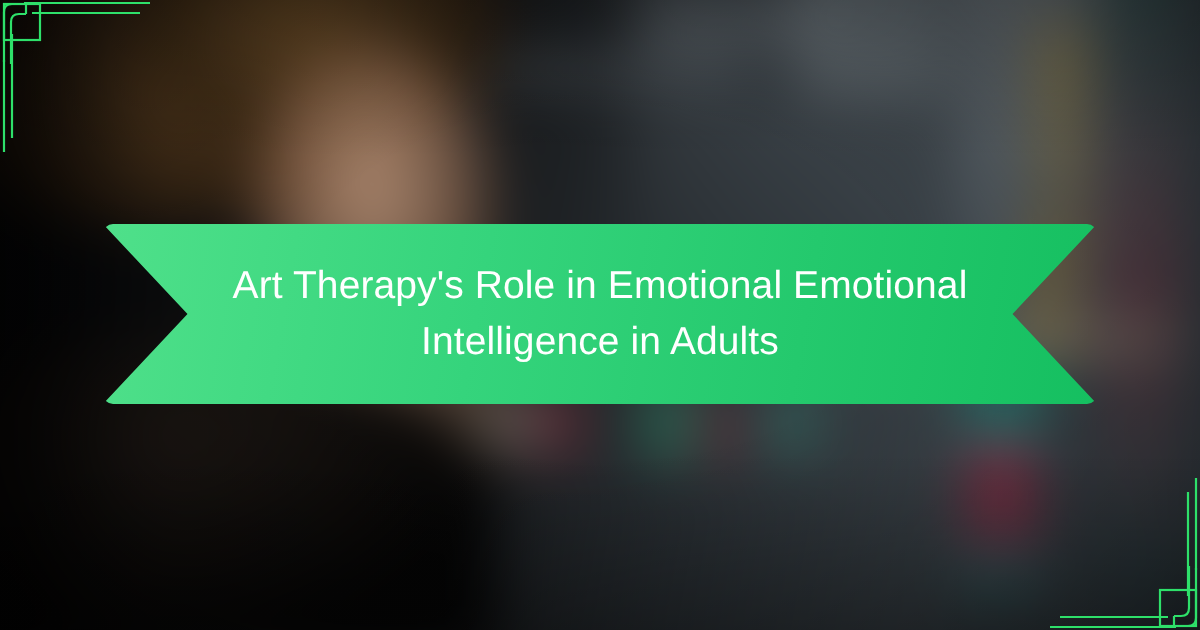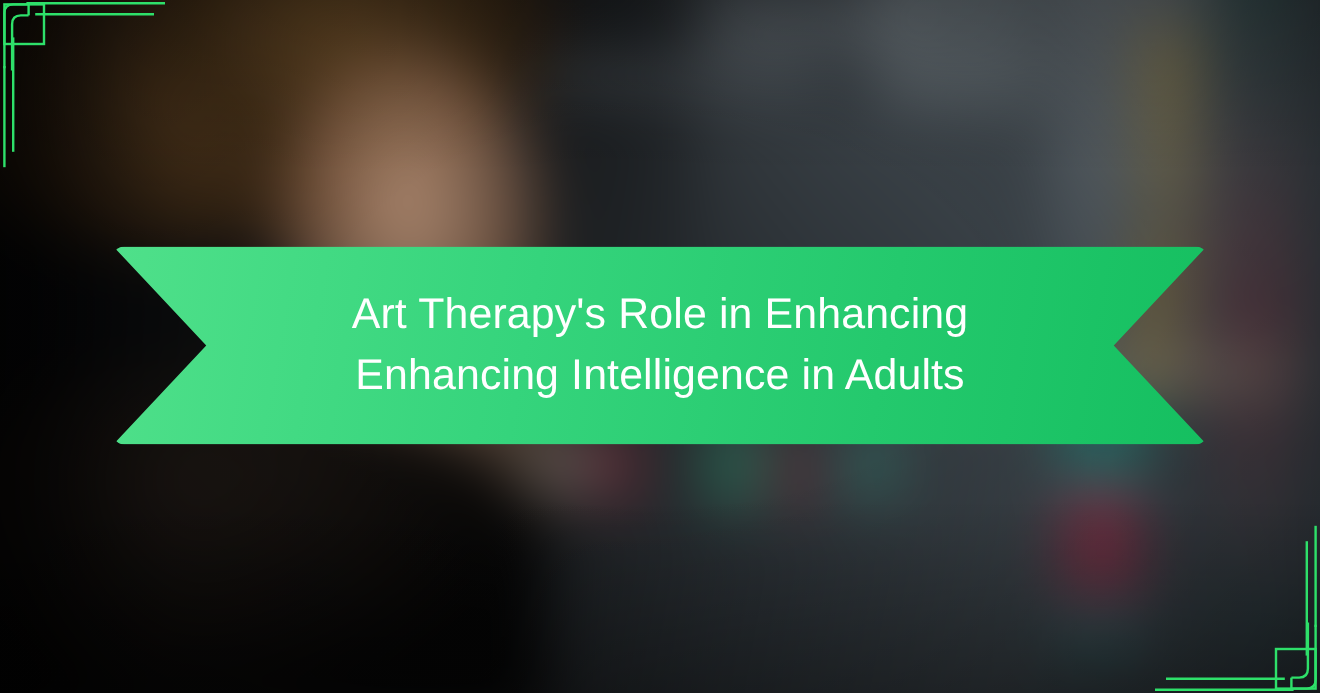--- a/index.html
+++ b/index.html
@@ -283,16 +283,16 @@
       <path d="M11 64 L11 22 Q11 14 19 14 L26 14"></path>
       <path d="M24 3 L150 3"></path>
       <path d="M32 13 L140 13"></path>
       <path d="M4 60 L4 152"></path>
       <path d="M12 34 L12 138"></path>
       <path d="M26 4 L26 14"></path>
     </g>
   </svg>
 
   <div class="ribbon">
-    <div class="ribbon-title">Art Therapy's Role in Enhancing Enhancing Intelligence in Adults</div>
+    <div class="ribbon-title">Art Therapy's Role in Emotional Emotional Intelligence in Adults</div>
   </div>
 
 </div>
 
 </body></html>

